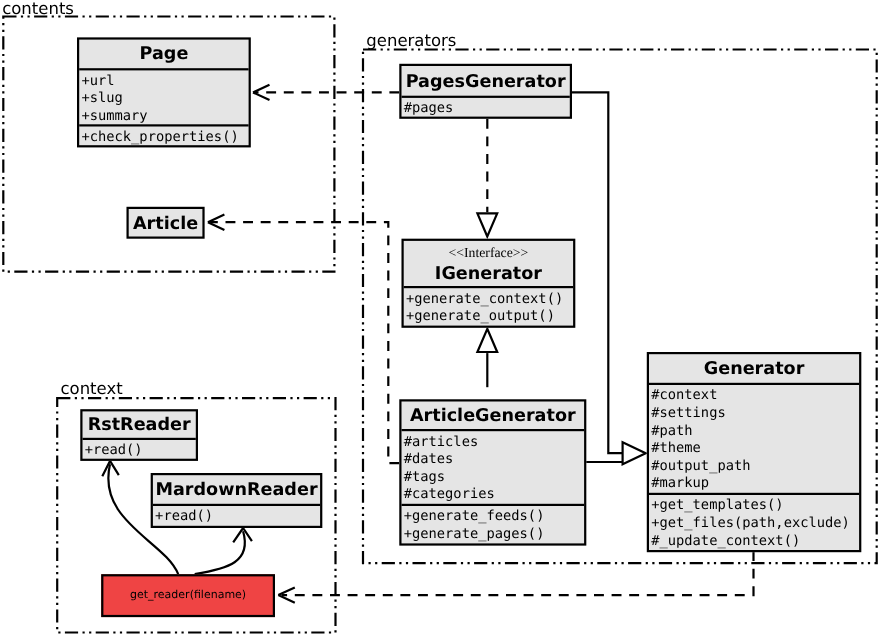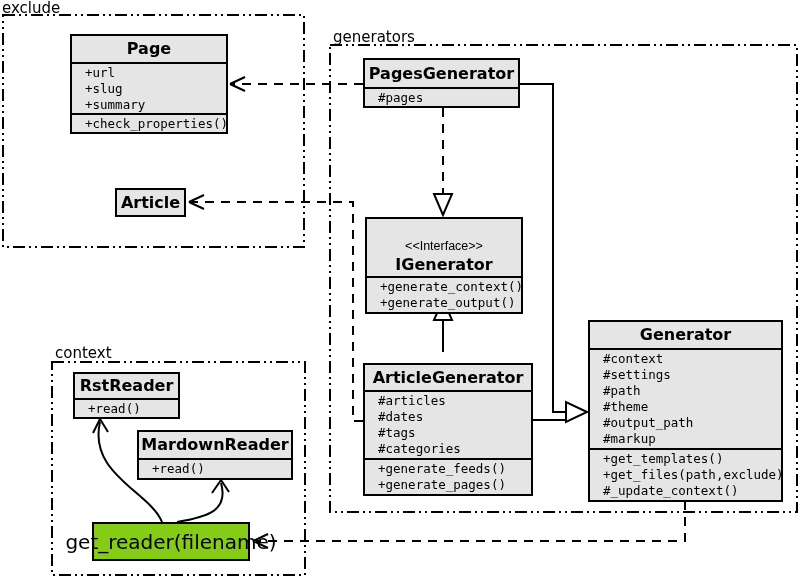--- a/index.html
+++ b/index.html
@@ -33,43 +33,43 @@
     background: #e5e5e5;
     border: 2px solid #000;
   }
   .uml-title {
     font-weight: bold;
     font-size: 16px;
     text-align: center;
     white-space: nowrap;
     overflow: hidden;
   }
-  .uml-section { border-top: 2px solid #000; padding: 1px 0 0 13px; overflow: hidden; }
+  .uml-section { border-top: 2px solid #000; padding: 1px 0 0 2px; overflow: hidden; }
   .member {
     font-family: "DejaVu Sans Mono", monospace;
     font-size: 12.5px;
     line-height: 16px;
     white-space: nowrap;
   }
   .stereo {
-    font-family: Liberation Sans, sans-serif;
+    font-family: Liberation Serif, serif;
     font-size: 12.5px;
     text-align: center;
     line-height: 17px;
-    padding-top: 19px;
+    padding-top: 3px;
   }
   .plain-node {
     position: absolute;
     z-index: 2;
-    background: #84cc16;
+    background: #ef4444;
     border: 2px solid #000;
     display: flex;
     align-items: center;
     justify-content: center;
-    font-size: 20px;
+    font-size: 10px;
     white-space: nowrap;
   }
 </style>
 </head>
 <body>
 
 <div id="canvas">
 
   <svg id="connectors" width="803" height="579" viewBox="0 0 803 579">
 
@@ -115,21 +115,21 @@
       <path d="M162,522 C150,492 88,474 100,422"></path>
       <path class="head" d="M100,419 L93,433 M100,419 L108,432"></path>
     </g>
 
     <g class="solid">
       <path d="M177,522 C207,517 229,511 221,483"></path>
       <path class="head" d="M221,480 L212,493 M221,480 L229,492"></path>
     </g>
   </svg>
 
-  <div class="pkg-label" style="left:2px; top:0px;">exclude</div>
+  <div class="pkg-label" style="left:2px; top:0px;">contents</div>
   <div class="pkg-label" style="left:333px; top:29px;">generators</div>
   <div class="pkg-label" style="left:55px; top:345px;">context</div>
 
   <div class="uml-class" style="left:70px; top:34px; width:158px;">
     <div class="uml-title" style="height:26px; line-height:26px;">Page</div>
     <div class="uml-section" style="height:51px;">
       <div class="member">+url</div>
       <div class="member">+slug</div>
       <div class="member">+summary</div>
     </div>

